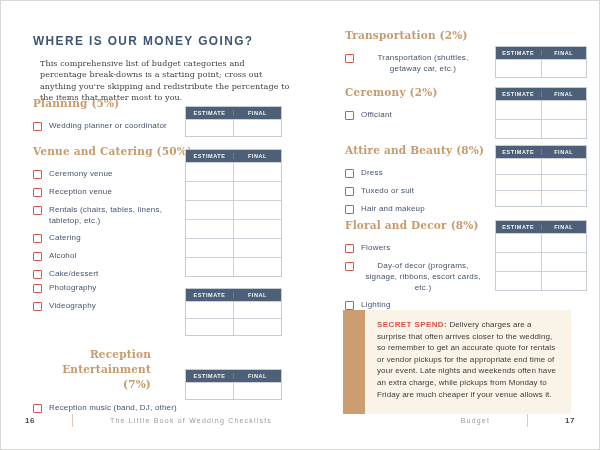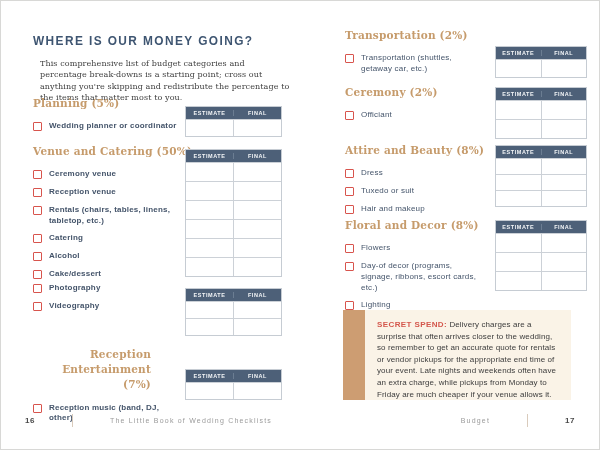--- a/index.html
+++ b/index.html
@@ -30,22 +30,22 @@
   .sec-head{
     margin:0 0 10px 0;
     font:bold 10.5px/1.45 "DejaVu Serif",serif;
     color:#c69b6b;letter-spacing:.2px;white-space:nowrap;
   }
   .sec-head.wrap{white-space:normal;max-width:118px;text-align:right;}
   .item{
     display:flex;align-items:flex-start;gap:7px;margin-bottom:7px;
     font:8px/1.35 "Liberation Sans",sans-serif;color:#44546a;letter-spacing:.2px;
   }
-  .pl .item{max-width:150px;font-weight:bold;}
-  .pr .item{max-width:140px;}
+  .pl .item{max-width:150px;}
+  .pr .item{max-width:140px;text-align:center;}
   .cb{
     flex:0 0 auto;width:7px;height:7px;margin-top:1px;
     border:1.3px solid #d8544d;border-radius:1px;background:#fff;
   }
 
   
   .etable{position:absolute;background:#ffffff;border:1px solid #c6ccd3;}
   .pl .etable{left:152px;width:95px;}
   .pr .etable{left:150px;width:90px;}
   .thead{display:flex;height:12px;align-items:center;background:#4d6078;}
@@ -54,21 +54,21 @@
     font:bold 5.5px "Liberation Sans",sans-serif;letter-spacing:.6px;text-transform:uppercase;
   }
   .th + .th{border-left:1px solid #68embedded;}
   .th + .th{border-left:1px solid #6b7d92;}
   .trow{display:flex;height:var(--rh,17px);border-top:1px solid #ccd1d7;}
   .tcell{flex:1;}
   .tcell + .tcell{border-left:1px solid #ccd1d7;}
 
   
   .callout{
-    position:absolute;left:343px;top:310px;width:228px;height:90px;
+    position:absolute;left:343px;top:310px;width:228px;height:104px;
     background:#faf3e7;border-left:22px solid #cd9d72;box-sizing:border-box;
   }
   .callout p{
     margin:0;padding:9px 12px 0 12px;width:182px;
     font:8px/1.45 "Liberation Sans",sans-serif;color:#3c3c3c;letter-spacing:.1px;
   }
   .callout-label{color:#d4574c;font-weight:bold;letter-spacing:.4px;}
 
   
   .footer{position:absolute;top:414px;display:flex;align-items:center;}

